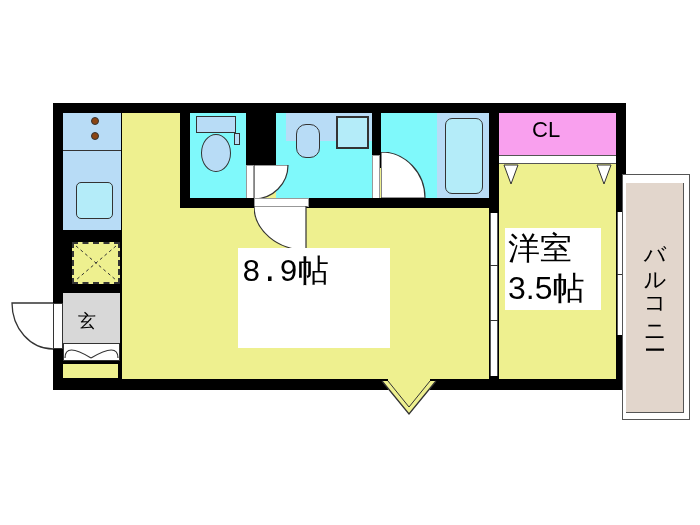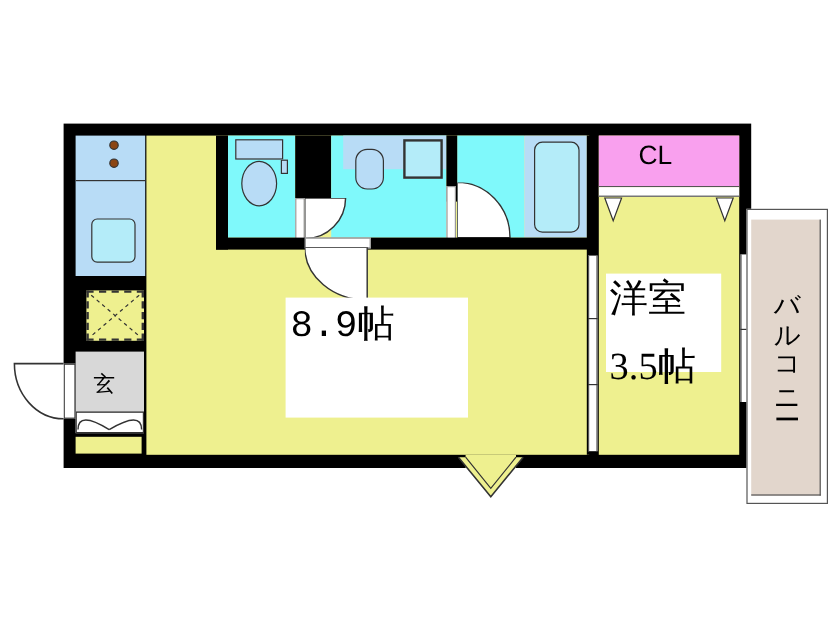--- a/index.html
+++ b/index.html
@@ -101,21 +101,21 @@
   <div class="abs" style="left:499px;top:156px;width:117px;height:8px;background:#fff;border-bottom:1px solid #555;"></div>
   <svg class="abs" style="left:503px;top:164px;" width="16" height="22">
     <path d="M1 1 L15 1 L8 20 Z" fill="#fff" stroke="#333" stroke-width="1"></path>
   </svg>
   <svg class="abs" style="left:596px;top:164px;" width="16" height="22">
     <path d="M1 1 L15 1 L8 20 Z" fill="#fff" stroke="#333" stroke-width="1"></path>
   </svg>
 
   <div class="abs label-box" style="left:505px;top:228px;width:96px;height:82px;padding:0 3px;">
     <div style="font-size:32px;line-height:40px;">洋室</div>
-    <div style="font-family:Liberation Serif, serif;font-size:32px;line-height:40px;margin-top:17px;">3.5帖</div>
+    <div style="font-family:Liberation Sans, sans-serif;font-size:32px;line-height:40px;">3.5帖</div>
   </div>
 
   <div class="abs" style="left:617px;top:212px;width:8px;height:123px;background:#fff;border-left:1px solid #555;border-right:1px solid #555;"></div>
   <div class="abs" style="left:617px;top:274px;width:8px;height:1px;background:#333;"></div>
 
   <div class="abs" style="left:622px;top:174px;width:68px;height:246px;background:#fff;border:1.5px solid #555;"></div>
   <div class="abs floor-balc" style="left:626px;top:183px;width:58px;height:230px;border-right:1.5px solid #555;border-bottom:1.5px solid #555;"></div>
   <div class="abs" style="left:644px;top:230px;width:24px;font-size:22px;line-height:26px;writing-mode:vertical-rl;text-orientation:upright;letter-spacing:2px;">バルコニー</div>
 
   <div class="abs floor-yellow" style="left:388px;top:379px;width:42px;height:11px;"></div>

